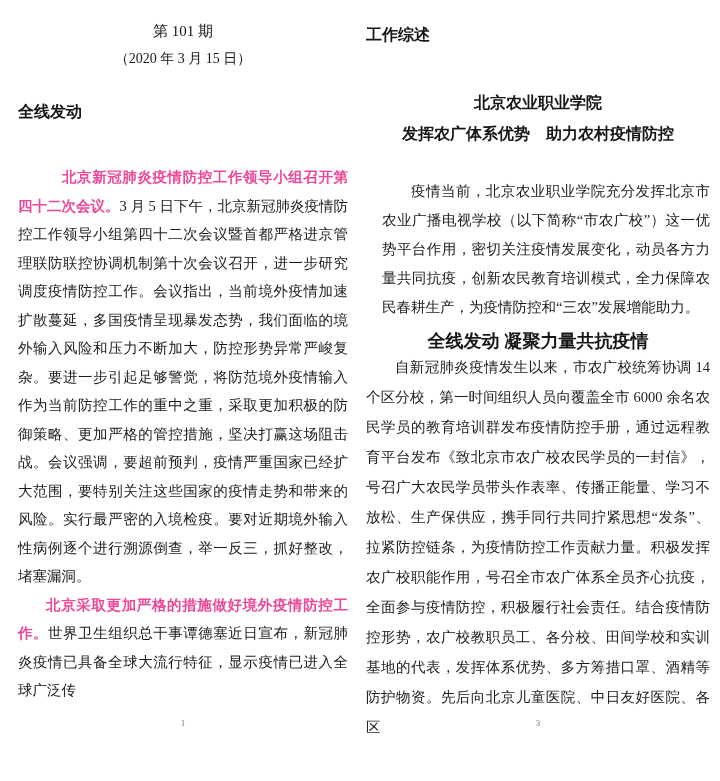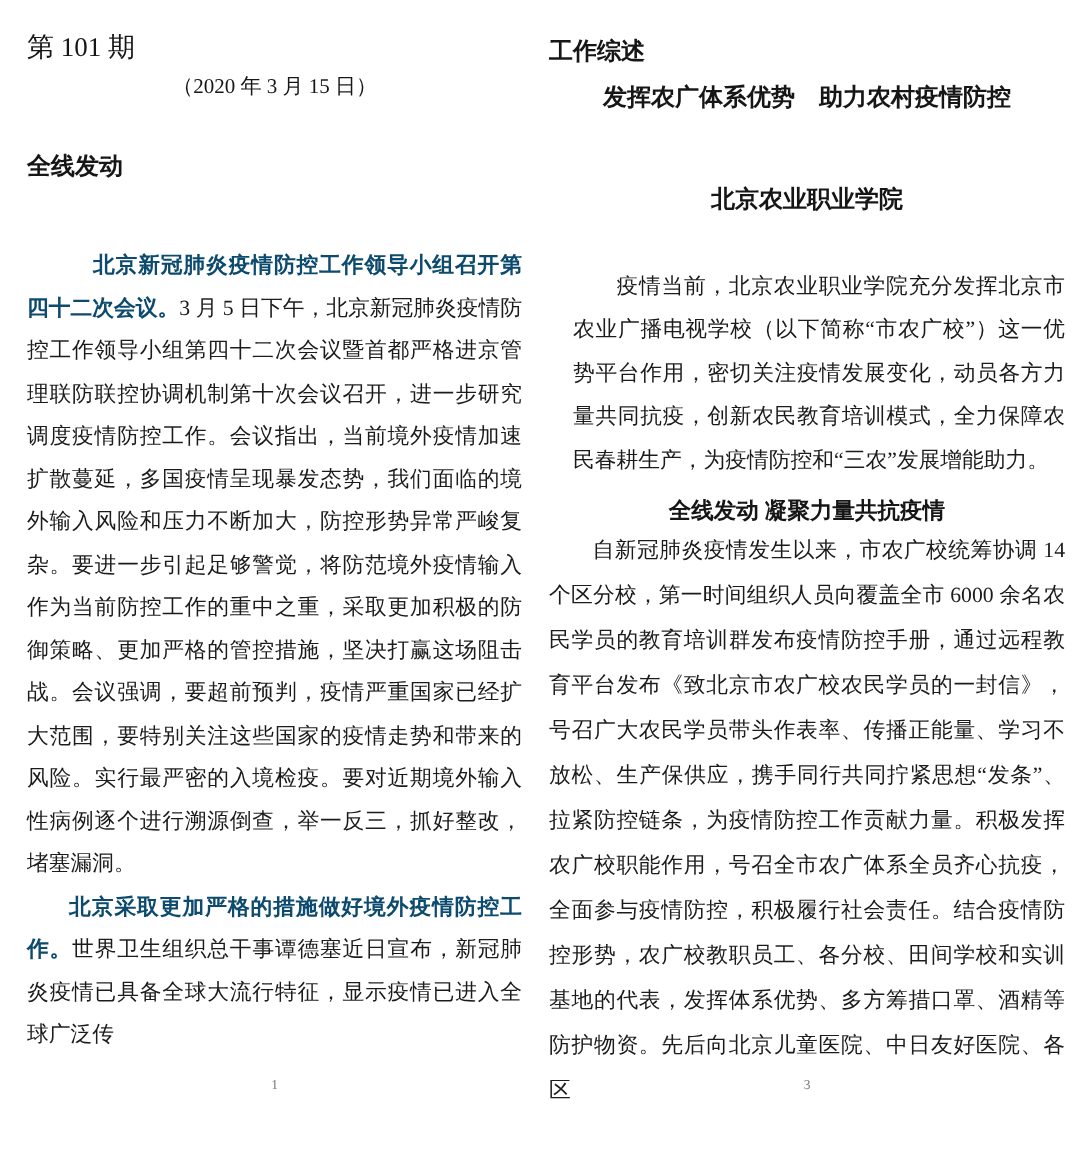--- a/index.html
+++ b/index.html
@@ -34,22 +34,22 @@
   .doc-title {
     margin-top: 44px;
     text-align: center;
     font-size: 19px;
     line-height: 24px;
     font-weight: bold;
     letter-spacing: 1px;
   }
   .issue-line {
     margin-top: 10px;
-    text-align: left;
-    font-size: 18px;
+    text-align: center;
+    font-size: 15px;
     line-height: 20px;
   }
   .date-line {
     margin-top: 8px;
     text-align: center;
     font-size: 14px;
     line-height: 20px;
   }
   .sec-head {
     font-size: 16px;
@@ -63,21 +63,21 @@
     text-align: center;
     font-size: 16px;
     line-height: 22px;
   }
   .art-title-1 { margin-top: 46px; }
   .art-title-2 { margin-top: 9px; }
 
   .sub-head {
     margin-top: 8px;
     text-align: center;
-    font-size: 15px;
+    font-size: 18px;
     line-height: 22px;
   }
 
   p.body {
     margin: 0;
     text-align: justify;
     font-size: 14.5px;
     color: #1b1b1b;
   }
   .col-left p.body  { line-height: 28.5px; }
@@ -85,21 +85,21 @@
   .col-right p.p2   { line-height: 30px; }
 
   .col-left  .p1 { margin-top: 40px; text-indent: 44px; }
   .col-left  .p2 { text-indent: 28px; }
   .col-right .p1 { margin-top: 32px; text-indent: 29px; margin-left: 16px; }
   .col-right .p2 { text-indent: 29px; }
 
   p.body .lead {
     font-family: "Liberation Sans", "DejaVu Sans", sans-serif;
     font-weight: bold;
-    color: #0c4a6e;
+    color: #ec4899;
   }
 
   .pagenum {
     position: absolute;
     top: 706px;
     left: 0;
     width: 100%;
     text-align: center;
     font-size: 9px;
     line-height: 12px;
@@ -119,22 +119,22 @@
 
     <p class="body serif p1"><span class="lead">北京新冠肺炎疫情防控工作领导小组召开第四十二次会议。</span><span>3 月 5 日下午，北京新冠肺炎疫情防控工作领导小组第四十二次会议暨首都严格进京管理联防联控协调机制第十次会议召开，进一步研究调度疫情防控工作。会议指出，当前境外疫情加速扩散蔓延，多国疫情呈现暴发态势，我们面临的境外输入风险和压力不断加大，防控形势异常严峻复杂。要进一步引起足够警觉，将防范境外疫情输入作为当前防控工作的重中之重，采取更加积极的防御策略、更加严格的管控措施，坚决打赢这场阻击战。会议强调，要超前预判，疫情严重国家已经扩大范围，要特别关注这些国家的疫情走势和带来的风险。实行最严密的入境检疫。要对近期境外输入性病例逐个进行溯源倒查，举一反三，抓好整改，堵塞漏洞。</span></p>
 
     <p class="body serif p2"><span class="lead">北京采取更加严格的措施做好境外疫情防控工作。</span><span>世界卫生组织总干事谭德塞近日宣布，新冠肺炎疫情已具备全球大流行特征，显示疫情已进入全球广泛传</span></p>
 
     <div class="pagenum">1</div>
   </div>
 
   <div class="col col-right">
     <div class="sec-head hei">工作综述</div>
+    <div class="art-title art-title-1 hei">北京农业职业学院</div>
     <div class="art-title art-title-2 hei">发挥农广体系优势　助力农村疫情防控</div>
-    <div class="art-title art-title-1 hei">北京农业职业学院</div>
 
     <p class="body serif p1">疫情当前，北京农业职业学院充分发挥北京市农业广播电视学校（以下简称“市农广校”）这一优势平台作用，密切关注疫情发展变化，动员各方力量共同抗疫，创新农民教育培训模式，全力保障农民春耕生产，为疫情防控和“三农”发展增能助力。</p>
 
     <div class="sub-head hei">全线发动 凝聚力量共抗疫情</div>
 
     <p class="body serif p2">自新冠肺炎疫情发生以来，市农广校统筹协调 14 个区分校，第一时间组织人员向覆盖全市 6000 余名农民学员的教育培训群发布疫情防控手册，通过远程教育平台发布《致北京市农广校农民学员的一封信》，号召广大农民学员带头作表率、传播正能量、学习不放松、生产保供应，携手同行共同拧紧思想“发条”、拉紧防控链条，为疫情防控工作贡献力量。积极发挥农广校职能作用，号召全市农广体系全员齐心抗疫，全面参与疫情防控，积极履行社会责任。结合疫情防控形势，农广校教职员工、各分校、田间学校和实训基地的代表，发挥体系优势、多方筹措口罩、酒精等防护物资。先后向北京儿童医院、中日友好医院、各区</p>
 
     <div class="pagenum">3</div>
   </div>
 

